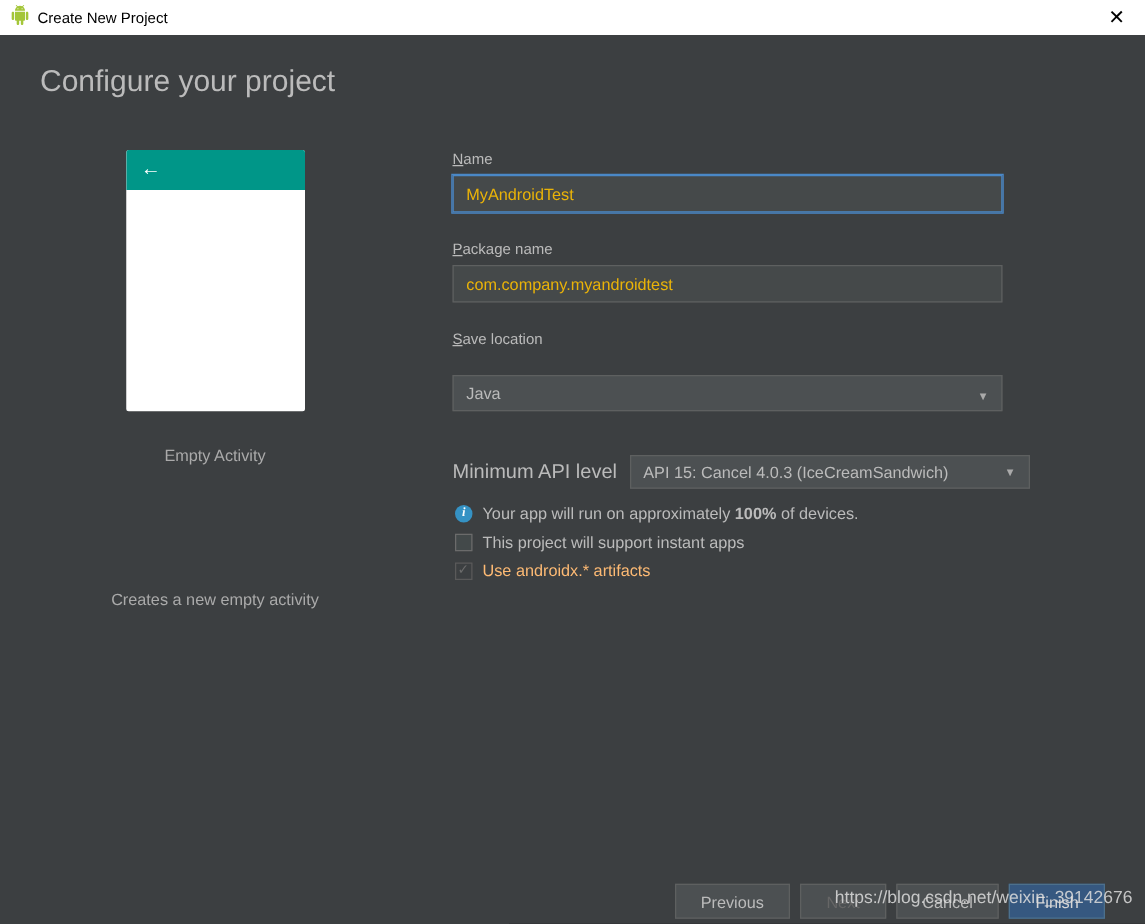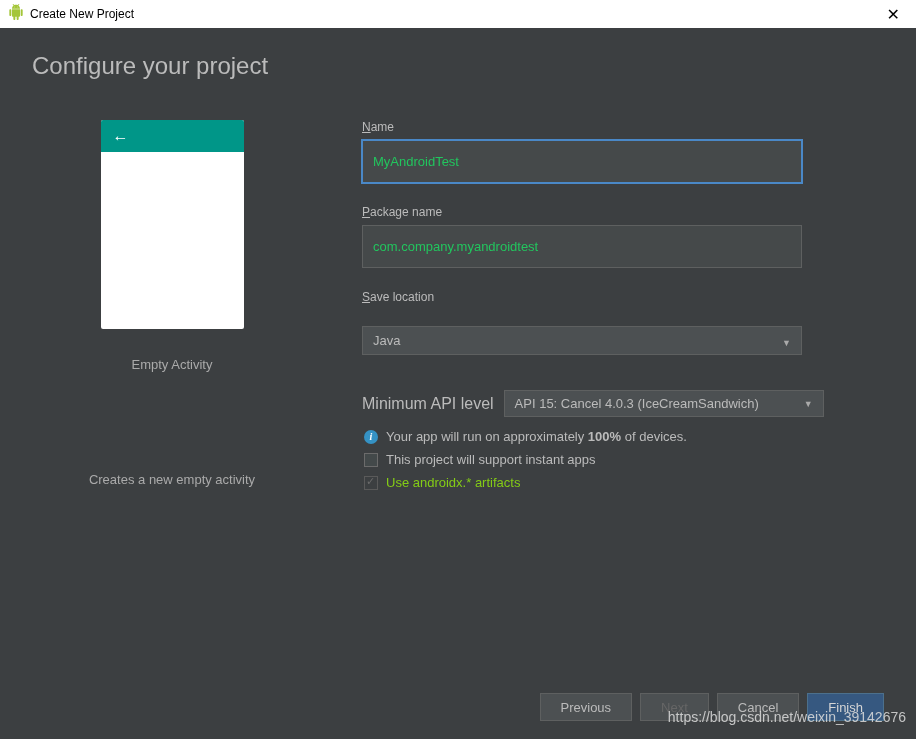--- a/index.html
+++ b/index.html
@@ -22,21 +22,21 @@
     .back-arrow { color: #fff; font-size: 16px; }
     
     .preview-title { color: #aaa; font-size: 13px; margin-top: 28px; text-align: center; }
     .preview-desc { color: #aaa; font-size: 13px; margin-top: 100px; text-align: center; }
     
     .right-panel { flex: 1; }
     .form-group { margin-bottom: 22px; }
     .form-label { color: #bbbbbb; font-size: 12px; display: block; margin-bottom: 6px; }
     .form-label .underline { text-decoration: underline; }
     
-    .form-input { width: 440px; background: #45494a; border: 1px solid #5e6060; color: #22c55e; padding: 6px 10px; font-size: 13px; height: 43px; }
+    .form-input { width: 440px; background: #45494a; border: 1px solid #5e6060; color: #eab308; padding: 6px 10px; font-size: 13px; height: 30px; }
     .form-input.focused { border: 1px solid #4a88c7; outline: 1px solid #4a88c7; }
     .input-with-icon { position: relative; width: 440px; }
     .folder-icon { position: absolute; right: 8px; top: 50%; transform: translateY(-50%); color: #888; font-size: 14px; cursor: pointer; }
     
     .form-select { width: 440px; background: #4c5052; border: 1px solid #5e6060; color: #bbbbbb; padding: 6px 10px; font-size: 13px; height: 29px; display: flex; justify-content: space-between; align-items: flex-end; cursor: pointer; }
     .dropdown-arrow { font-size: 9px; color: #aaa; }
     
     .api-row { display: flex; align-items: center; gap: 10px; margin-bottom: 12px; margin-top: 35px; }
     .api-label { color: #bbbbbb; font-size: 16px; white-space: nowrap; }
     .api-select { flex: 1; max-width: 320px; background: #4c5052; border: 1px solid #5e6060; color: #bbbbbb; padding: 5px 10px; font-size: 13px; height: 27px; display: flex; justify-content: space-between; align-items: center; cursor: pointer; }
@@ -45,23 +45,23 @@
     .info-icon { width: 14px; height: 14px; background: #3592c4; border-radius: 50%; color: #fff; display: inline-flex; align-items: center; justify-content: center; font-size: 10px; font-weight: bold; font-style: italic; font-family: serif; }
     .info-text { color: #bbbbbb; font-size: 13px; }
     .info-text strong { font-weight: 600; }
     .help-link { color: #589df6; font-size: 13px; margin-left: 22px; margin-bottom: 12px; display: block; cursor: pointer; }
     
     .checkbox-row { display: flex; align-items: center; gap: 8px; margin-bottom: 8px; padding-left: 2px; }
     .checkbox { width: 14px; height: 14px; background: #43494a; border: 1px solid #6b6b6b; cursor: pointer; }
     .checkbox.disabled { background: #3c3f41; border-color: #5a5a5a; position: relative; }
     .checkbox.disabled::after { content: "✓"; position: absolute; top: -2px; left: 1px; font-size: 11px; color: #6b6b6b; }
     .checkbox-label { color: #bbbbbb; font-size: 13px; }
-    .checkbox-label.disabled { color: #84cc16; }
+    .checkbox-label.disabled { color: #fdba74; }
     
-    .button-bar { position: absolute; bottom: 18px; right: 32px; display: flex; gap: 8px; }
+    .button-bar { position: absolute; bottom: 4px; right: 32px; display: flex; gap: 8px; }
     .btn { padding: 6px 20px; font-size: 13px; border: 1px solid #5e6060; background: #4c5052; color: #bbbbbb; cursor: pointer; height: 28px; }
     .btn.disabled { color: #666; cursor: not-allowed; }
     .btn.primary { background: #365880; border-color: #4c708c; color: #d5d5d5; }
     
     .watermark { position: absolute; bottom: 14px; right: 10px; color: #dddddd; font-size: 14px; pointer-events: none; opacity: 0.85; }
   </style>
 </head>
 <body>
 
 <div class="titlebar">

